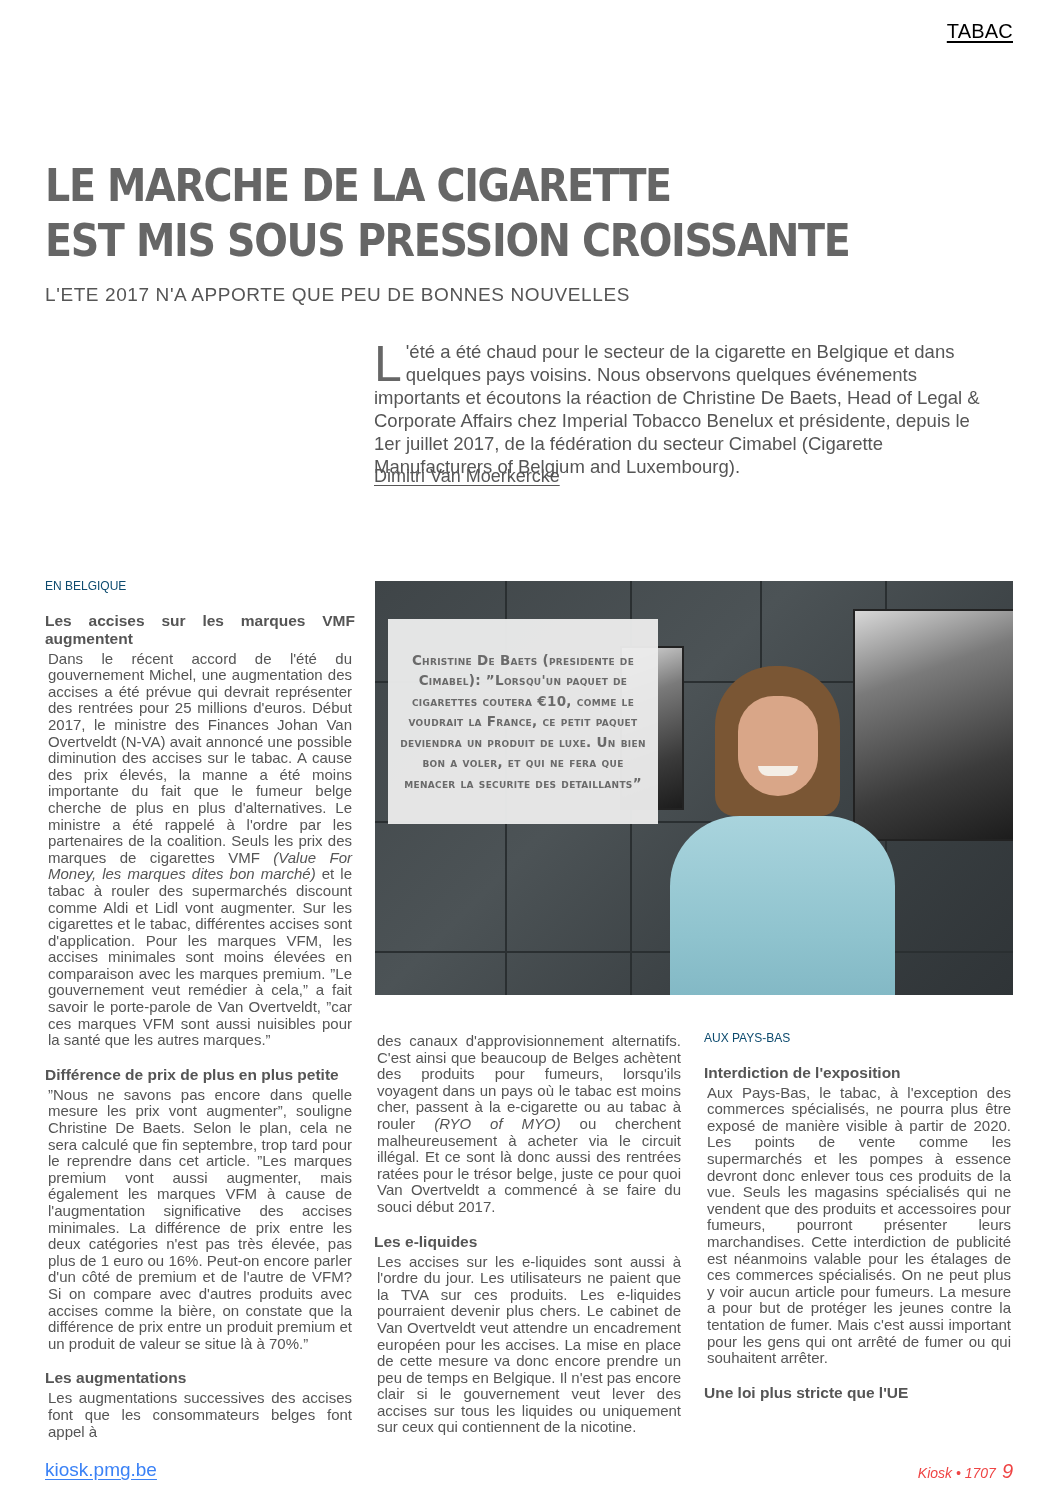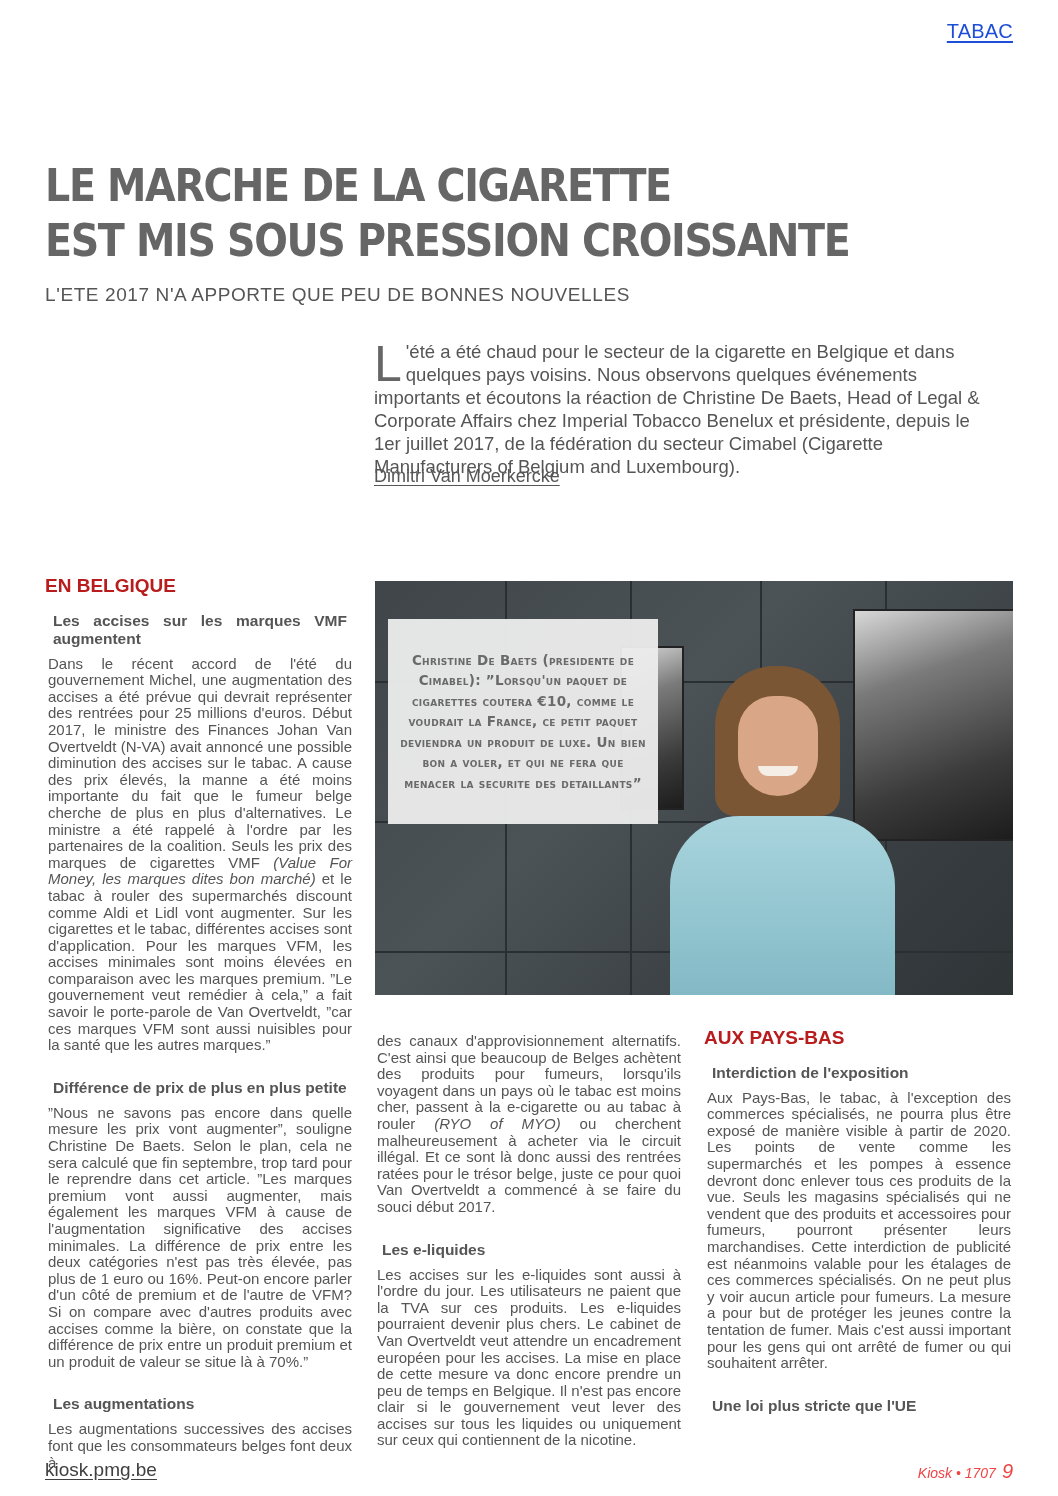--- a/index.html
+++ b/index.html
@@ -1,52 +1,52 @@
 <!DOCTYPE html>
 <html><head>
 <meta charset="utf-8">
 <style>
   html, body { margin: 0; padding: 0; background: #ffffff; }
   body { width: 1058px; height: 1496px; position: relative; overflow: hidden;
          font-family: "Liberation Sans", sans-serif; color: #444; }
-  .section-tag { position: absolute; top: 20px; right: 45px; font-size: 20px; color: #1d4ed8;
+  .section-tag { position: absolute; top: 20px; right: 45px; font-size: 20px; color: #000000;
                  text-decoration: underline; text-underline-offset: 3px; letter-spacing: 0.2px; text-align: right; }
   .title { position: absolute; left: 45px; top: 158px; margin: 0; font-family: "DejaVu Sans", sans-serif;
            font-weight: bold; font-size: 44px; line-height: 55px; color: #666; letter-spacing: -1.5px;
            transform: scaleX(0.90); transform-origin: left top; white-space: nowrap; }
   .subtitle { position: absolute; left: 45px; top: 284px; font-size: 19px; color: #555; letter-spacing: 0.6px; }
   .lead { position: absolute; left: 374px; top: 340px; width: 620px; font-size: 18.5px; line-height: 23px; color: #555; }
   .lead .dropcap { float: left; font-size: 50px; line-height: 40px; margin: 4px 4px 0 0; color: #666; }
   .byline { position: absolute; left: 374px; top: 466px; font-size: 18px; color: #555; text-decoration: underline; text-underline-offset: 3px; }
 
   .col { position: absolute; font-size: 15px; line-height: 16.6px; color: #555; text-align: justify; }
   .col p { margin: 3px; }
-  .col h3 { margin: 8px; font-size: 15.5px; font-weight: bold; color: #555; line-height: 18px; }
-  .col h2 { margin: 0 0 17px 0; font-size: 19px; font-weight: bold; color: #b91c1c; }
+  .col h3 { margin: 0; font-size: 15.5px; font-weight: bold; color: #555; line-height: 18px; }
+  .col h2 { margin: 0 0 17px 0; font-size: 12px; font-weight: normal; color: #0c4a6e; }
   .col .gap { height: 14px; }
   .col1 { left: 45px; top: 578px; width: 310px; }
   .col2 { left: 374px; top: 1030px; width: 310px; }
   .col3 { left: 704px; top: 1030px; width: 310px; }
 
   .photo { position: absolute; left: 375px; top: 581px; width: 638px; height: 414px; overflow: hidden;
            background: linear-gradient(135deg, #3f4548 0%, #4c5356 40%, #3a4043 70%, #2f3437 100%); }
   .tile-line-v { position: absolute; top: 0; bottom: 0; width: 2px; background: #2a2f31; }
   .tile-line-h { position: absolute; left: 0; right: 0; height: 2px; background: #2a2f31; }
   .framed-photo { position: absolute; background: linear-gradient(160deg, #d8d8d8 0%, #7a7a7a 30%, #3b3b3b 70%, #1c1c1c 100%); border: 2px solid #222; }
   .person { position: absolute; left: 295px; top: 85px; width: 230px; height: 330px; }
   .hair { position: absolute; left: 45px; top: 0; width: 125px; height: 150px; background: #7a5634; border-radius: 60px 60px 20px 20px; }
   .face { position: absolute; left: 68px; top: 30px; width: 80px; height: 100px; background: #d9a688; border-radius: 40px 40px 45px 45px; }
   .smile { position: absolute; left: 88px; top: 100px; width: 40px; height: 10px; background: #f4eee6; border-radius: 0 0 20px 20px; }
   .blouse { position: absolute; left: 0; top: 150px; width: 225px; height: 200px; background: linear-gradient(180deg, #a9d4dd 0%, #8fc3ce 60%, #7fb5c2 100%); border-radius: 70px 70px 0 0; }
   .quote-box { position: absolute; left: 13px; top: 38px; width: 270px; height: 205px; background: rgba(235,235,235,0.96);
                display: flex; align-items: center; justify-content: center; text-align: center; }
   .quote-text { font-family: "DejaVu Sans", sans-serif; font-weight: bold; font-variant: small-caps; font-size: 13.5px;
                 line-height: 20.5px; color: #6a6a6a; letter-spacing: 0.3px; padding: 0 11px; }
 
-  .footer-left { position: absolute; left: 45px; top: 1459px; font-size: 19px; color: #404040; text-decoration: underline; text-underline-offset: 3px; }
+  .footer-left { position: absolute; left: 45px; top: 1459px; font-size: 19px; color: #3b82f6; text-decoration: underline; text-underline-offset: 3px; }
   .footer-right { position: absolute; right: 45px; top: 1460px; font-size: 14px; color: #ef4444; font-style: italic; }
   .footer-right .pagenum { font-size: 20px; margin-left: 6px; }
 </style>
 </head>
 <body>
 
 <div class="section-tag">TABAC</div>
 
 <h1 class="title">
   <span>LE MARCHE DE LA CIGARETTE</span><br>
@@ -62,21 +62,21 @@
 
 <div class="col col1">
   <h2>EN BELGIQUE</h2>
   <h3>Les accises sur les marques VMF augmentent</h3>
   <p><span>Dans le récent accord de l'été du gouvernement Michel, une augmentation des accises a été prévue qui devrait représenter des rentrées pour 25 millions d'euros. Début 2017, le ministre des Finances Johan Van Overtveldt (N-VA) avait annoncé une possible diminution des accises sur le tabac. A cause des prix élevés, la manne a été moins importante du fait que le fumeur belge cherche de plus en plus d'alternatives. Le ministre a été rappelé à l'ordre par les partenaires de la coalition. Seuls les prix des marques de cigarettes VMF </span><i>(Value For Money, les marques dites bon marché)</i><span> et le tabac à rouler des supermarchés discount comme Aldi et Lidl vont augmenter. Sur les cigarettes et le tabac, différentes accises sont d'application. Pour les marques VFM, les accises minimales sont moins élevées en comparaison avec les marques premium. ”Le gouvernement veut remédier à cela,” a fait savoir le porte-parole de Van Overtveldt, ”car ces marques VFM sont aussi nuisibles pour la santé que les autres marques.”</span></p>
   <div class="gap"></div>
   <h3>Différence de prix de plus en plus petite</h3>
   <p>”Nous ne savons pas encore dans quelle mesure les prix vont augmenter”, souligne Christine De Baets. Selon le plan, cela ne sera calculé que fin septembre, trop tard pour le reprendre dans cet article. ”Les marques premium vont aussi augmenter, mais également les marques VFM à cause de l'augmentation significative des accises minimales. La différence de prix entre les deux catégories n'est pas très élevée, pas plus de 1 euro ou 16%. Peut-on encore parler d'un côté de premium et de l'autre de VFM? Si on compare avec d'autres produits avec accises comme la bière, on constate que la différence de prix entre un produit premium et un produit de valeur se situe là à 70%.”</p>
   <div class="gap"></div>
   <h3>Les augmentations</h3>
-  <p>Les augmentations successives des accises font que les consommateurs belges font deux à</p>
+  <p>Les augmentations successives des accises font que les consommateurs belges font appel à</p>
 </div>
 
 <div class="photo" title="Portrait of Christine De Baets in front of a tiled wall with framed black-and-white photos">
   <div class="tile-line-v" style="left:130px"></div>
   <div class="tile-line-v" style="left:255px"></div>
   <div class="tile-line-v" style="left:385px"></div>
   <div class="tile-line-v" style="left:510px"></div>
   <div class="tile-line-h" style="top:100px"></div>
   <div class="tile-line-h" style="top:240px"></div>
   <div class="tile-line-h" style="top:370px"></div>

